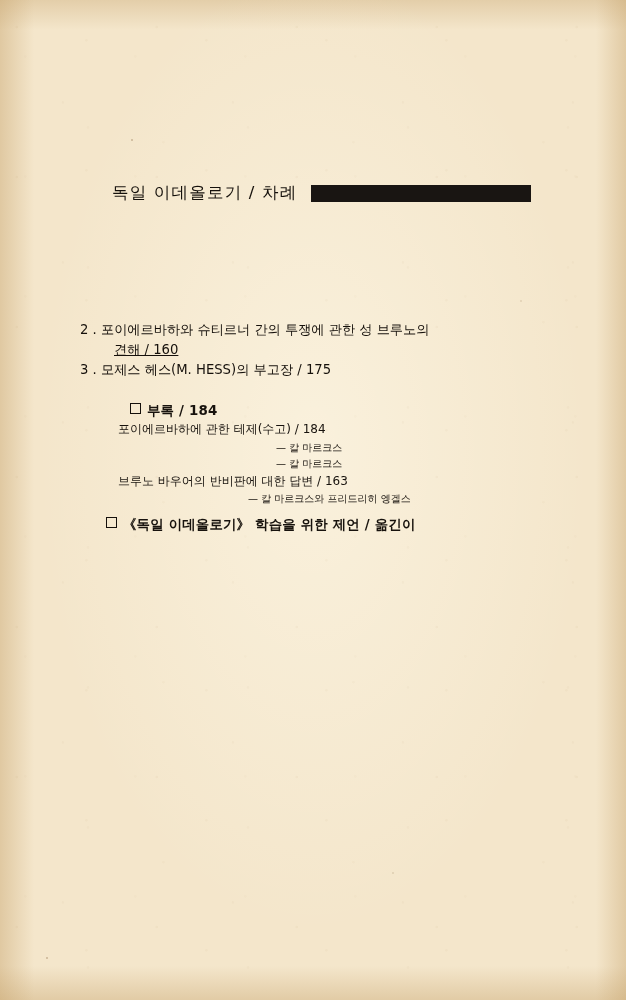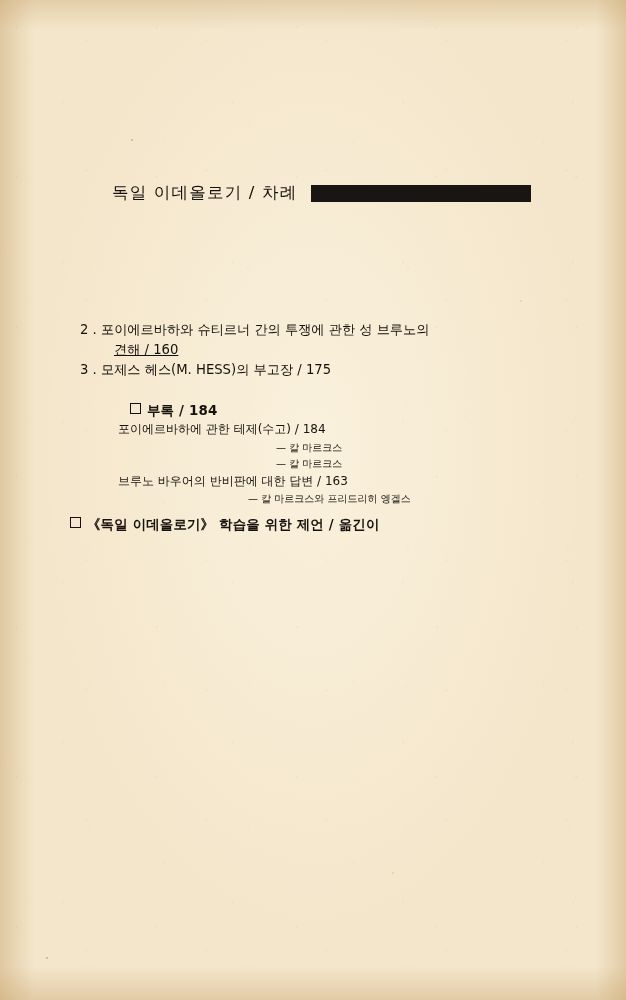--- a/index.html
+++ b/index.html
@@ -127,21 +127,21 @@
   .author-line {
     padding-left: 276px;
     font-size: 10px;
     line-height: 1.62;
     white-space: nowrap;
   }
   .author-line.wide {
     padding-left: 248px;
   }
   .section-head.last {
-    padding-left: 70px;
+    padding-left: 106px;
     margin-top: 8px;
   }
 </style>
 </head>
 <body>
 
 <div class="page"></div>
 <div class="grain"></div>
 <div class="speck" style="left:131px;top:139px;width:2px;height:2px;"></div>
 <div class="speck" style="left:46px;top:957px;width:2px;height:2px;"></div>

